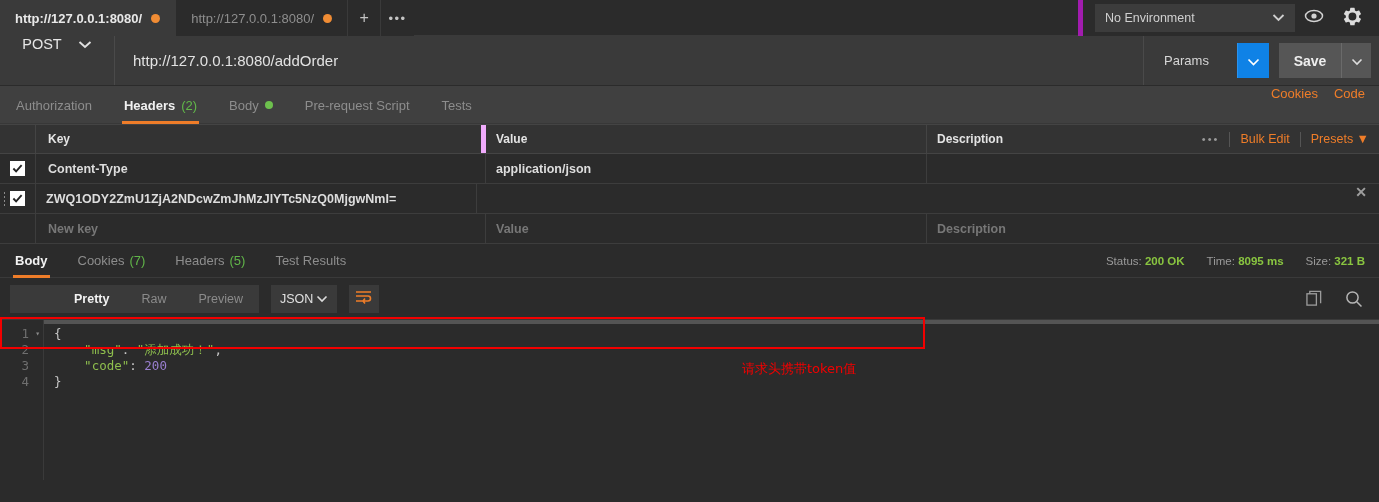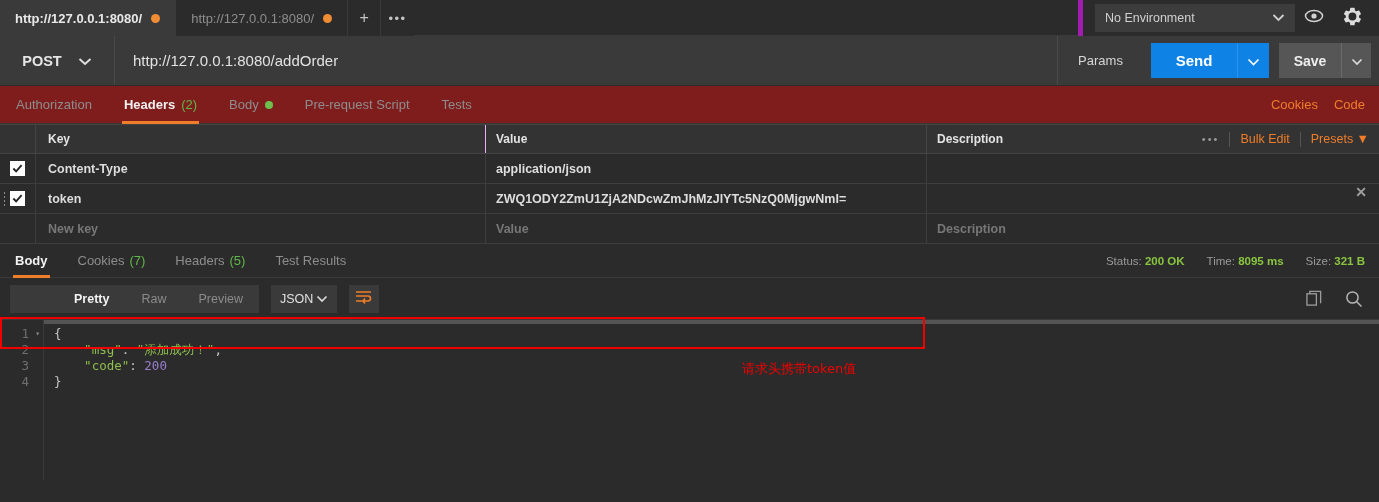--- a/index.html
+++ b/index.html
@@ -66,22 +66,22 @@
   .chev { font-size: 10px; color: #bdbdbd; }
 
   
   .urlbar {
     height: 50px; background: #3a3a3a;
     display: flex; align-items: stretch;
     border-bottom: 1px solid #2b2b2b;
   }
   .method {
     width: 115px;
-    display: flex; align-items: center; justify-content: center; gap: 16px;
-    font-size: 14.5px; font-weight: bold; color: #e6e6e6;
+    display: flex; justify-content: center; gap: 16px;
+    font-size: 14.5px; font-weight: normal; color: #e6e6e6;
     border-right: 1px solid #4a4a4a;
     cursor: pointer;
   }
   .urlinput {
     flex: 1;
     display: flex; align-items: center;
     padding-left: 18px;
     font-size: 15px; color: #e2e2e2;
     cursor: text;
   }
@@ -110,22 +110,22 @@
     font-size: 14px; font-weight: bold; cursor: pointer;
   }
   .savecaret {
     width: 30px; background: #565656; color: #ddd;
     display: flex; align-items: center; justify-content: center;
     border-left: 1px solid #6a6a6a; cursor: pointer;
   }
 
   
   .reqtabs {
-    height: 38px; background: #7f1d1d;
-    display: flex; align-items: center; position: relative;
+    height: 38px; background: #404040;
+    display: flex; align-items: flex-start; position: relative;
     border-bottom: 1px solid #383838;
   }
   .rtab {
     height: 38px; display: flex; align-items: center; gap: 6px;
     padding: 0 16px; font-size: 13px; color: #8d8d8d; cursor: pointer;
     position: relative;
   }
   .rtab.active { color: #f0f0f0; font-weight: bold; }
   .rtab.active::after {
     content: ""; position: absolute; left: 14px; right: 14px; bottom: 0;
@@ -141,21 +141,21 @@
 
   
   .tablewrap { position: relative; }
   .thead {
     height: 30px; background: #333333;
     display: flex; align-items: center;
     border-bottom: 1px solid #444; border-top: 1px solid #444;
     font-size: 12px; font-weight: bold; color: #e3e3e3;
   }
   .col-chk { width: 36px; flex: none; border-right: 1px solid #444; height: 100%; }
-  .col-key { width: 450px; flex: none; border-right: 1px solid #f0abfc; height: 100%;
+  .col-key { width: 450px; flex: none; border-right: 5px solid #f0abfc; height: 100%;
              display: flex; align-items: center; padding-left: 12px; }
   .col-val { width: 441px; flex: none; border-right: 1px solid #444; height: 100%;
              display: flex; align-items: center; padding-left: 10px; }
   .col-desc { flex: 1; height: 100%; display: flex; align-items: center;
               padding-left: 10px; position: relative; }
   .thead-actions {
     position: absolute; right: 10px; display: flex; align-items: center;
     gap: 0; font-size: 12.5px; font-weight: normal;
   }
   .thead-actions .sep { width: 1px; height: 15px; background: #555; margin: 0 10px; }
@@ -320,21 +320,20 @@
     <span>POST</span>
     <span>
       <svg width="14" height="9" viewBox="0 0 14 9">
           <path d="M1.5 2 L7 7 L12.5 2" stroke="#e0e0e0" stroke-width="1.9" fill="none"></path>
         </svg>
     </span>
   </div>
   <div class="urlinput">http://127.0.0.1:8080/addOrder</div>
   <div class="paramsbtn">Params</div>
   <div class="sendwrap">
-    <div class="sendbtn">Send</div>
     <div class="sendcaret">
       <span>
         <svg width="13" height="8" viewBox="0 0 13 8">
             <path d="M1.5 1.5 L6.5 6.5 L11.5 1.5" stroke="#fff" stroke-width="1.7" fill="none"></path>
           </svg>
       </span>
     </div>
   </div>
   <div class="savewrap">
     <div class="savebtn">Save</div>
@@ -405,21 +404,20 @@
 
   <div class="trow">
     <div class="drag-handle"></div>
     <div class="col-chk">
       <div class="chkbox">
         <svg viewBox="0 0 12 12">
             <path d="M1.5 6 L4.5 9.2 L10.5 2.4" stroke="#222" stroke-width="2" fill="none"></path>
           </svg>
       </div>
     </div>
-    <div class="col-key" style="display:flex;align-items:center;padding-left:12px;">token</div>
     <div class="col-val" style="display:flex;align-items:center;padding-left:10px;">ZWQ1ODY2ZmU1ZjA2NDcwZmJhMzJlYTc5NzQ0MjgwNmI=</div>
     <div class="col-desc"></div>
     <span class="rowclose">✕</span>
   </div>
 
   <div class="trow">
     <div class="col-chk"></div>
     <div class="col-key placeholdr" style="display:flex;align-items:center;padding-left:12px;">New key</div>
     <div class="col-val placeholdr" style="display:flex;align-items:center;padding-left:10px;">Value</div>
     <div class="col-desc placeholdr">Description</div>

